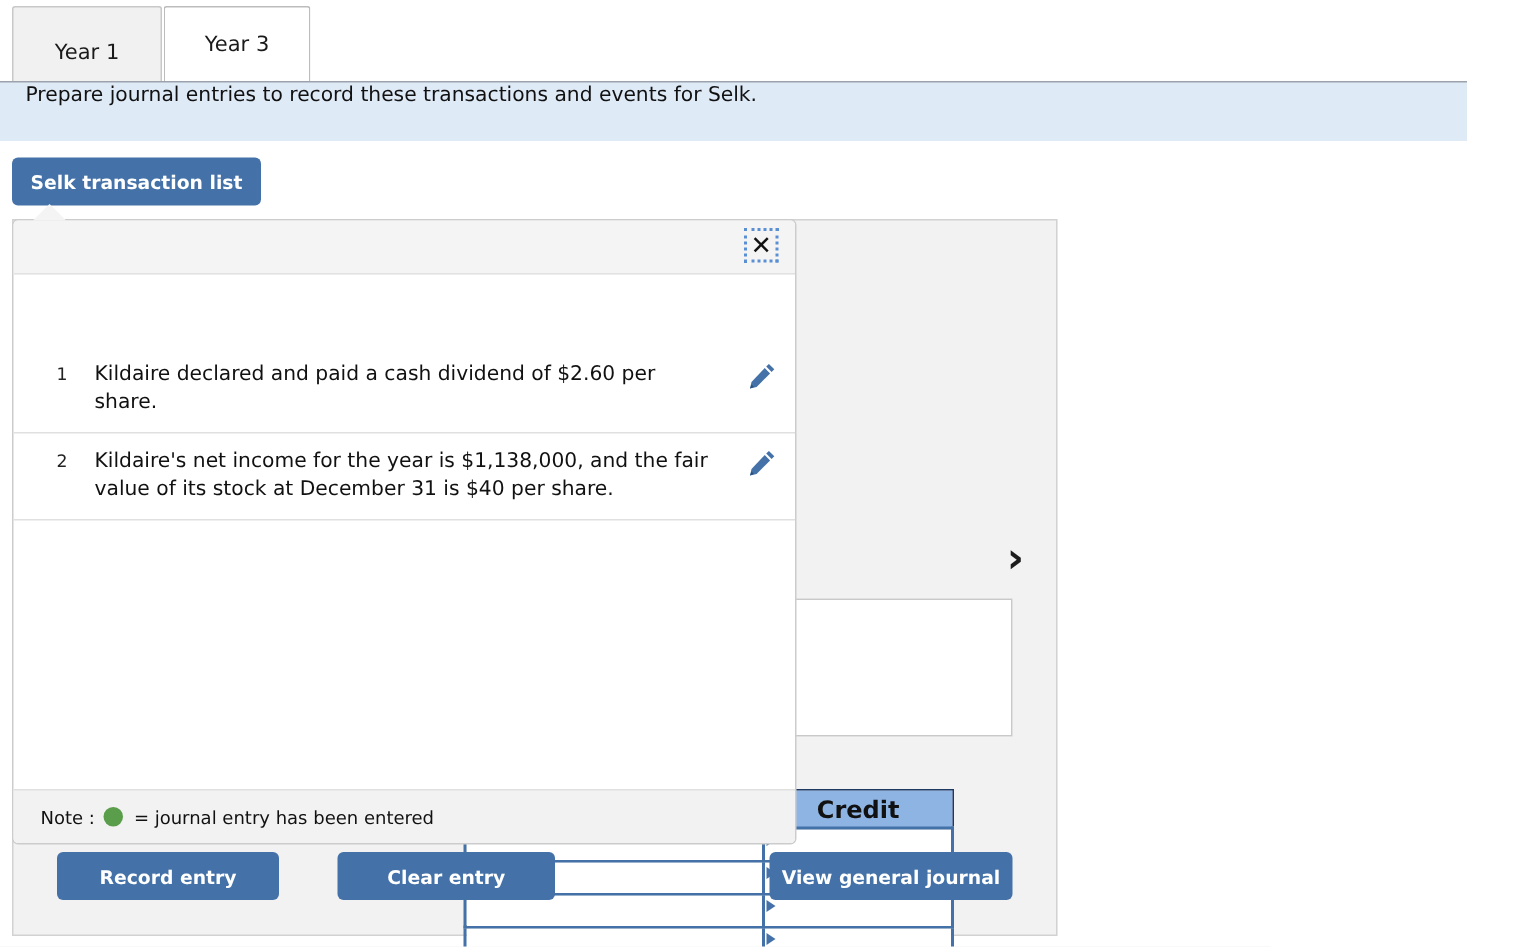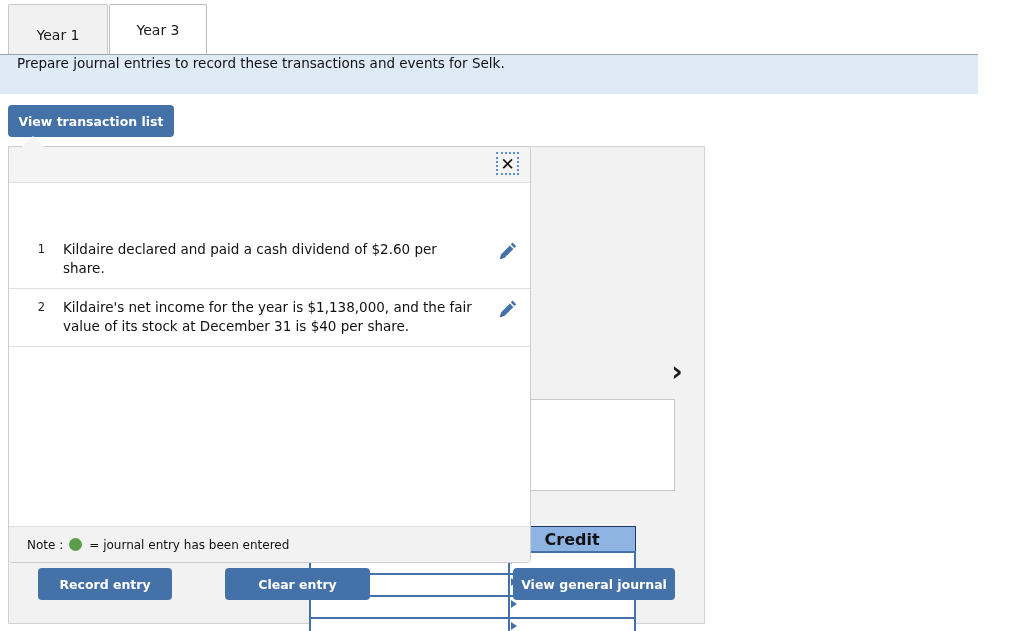--- a/index.html
+++ b/index.html
@@ -288,21 +288,21 @@
     background: #5a9e4b;
     margin: 0 7px 0 6px;
     vertical-align: middle;
   }
 
   
   #record-entry-button {
     position: absolute;
     left: 38px;
     top: 568px;
-    width: 134px;
+    width: 148px;
     height: 32px;
     z-index: 11;
   }
   #clear-entry-button {
     position: absolute;
     left: 225px;
     top: 568px;
     width: 145px;
     height: 32px;
     z-index: 11;
@@ -359,21 +359,21 @@
       <tr>
         <td class="debit-cell"></td>
         <td class="credit-cell"></td>
       </tr>
 
     </tbody>
   </table>
 </div>
 
 <div class="btn-blue" id="view-transaction-list-button">
-  <span>View transaction list</span>
+  <span>Selk transaction list</span>
 </div>
 <div id="popup-pointer"></div>
 
 <div id="transaction-popup">
 
   <div id="popup-header">
     <div id="popup-close-button">✕</div>
   </div>
 
   <div id="transaction-list">

